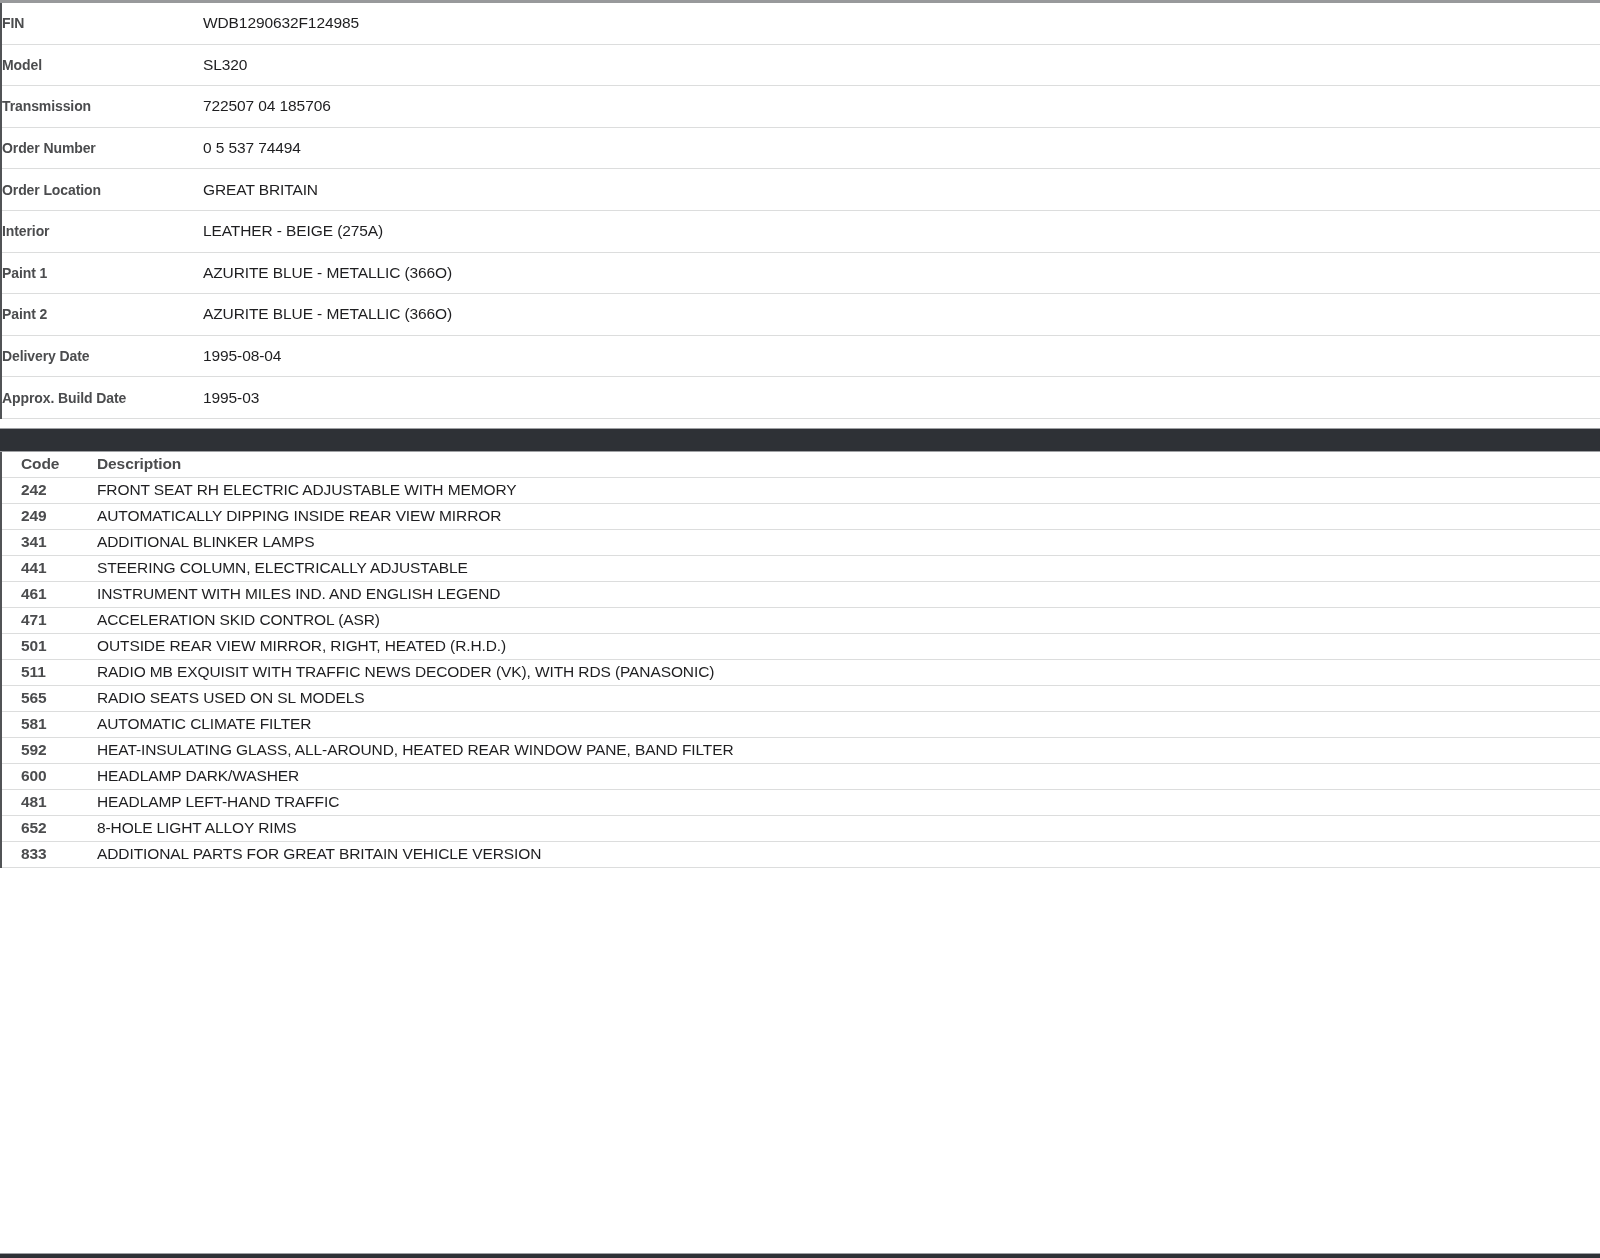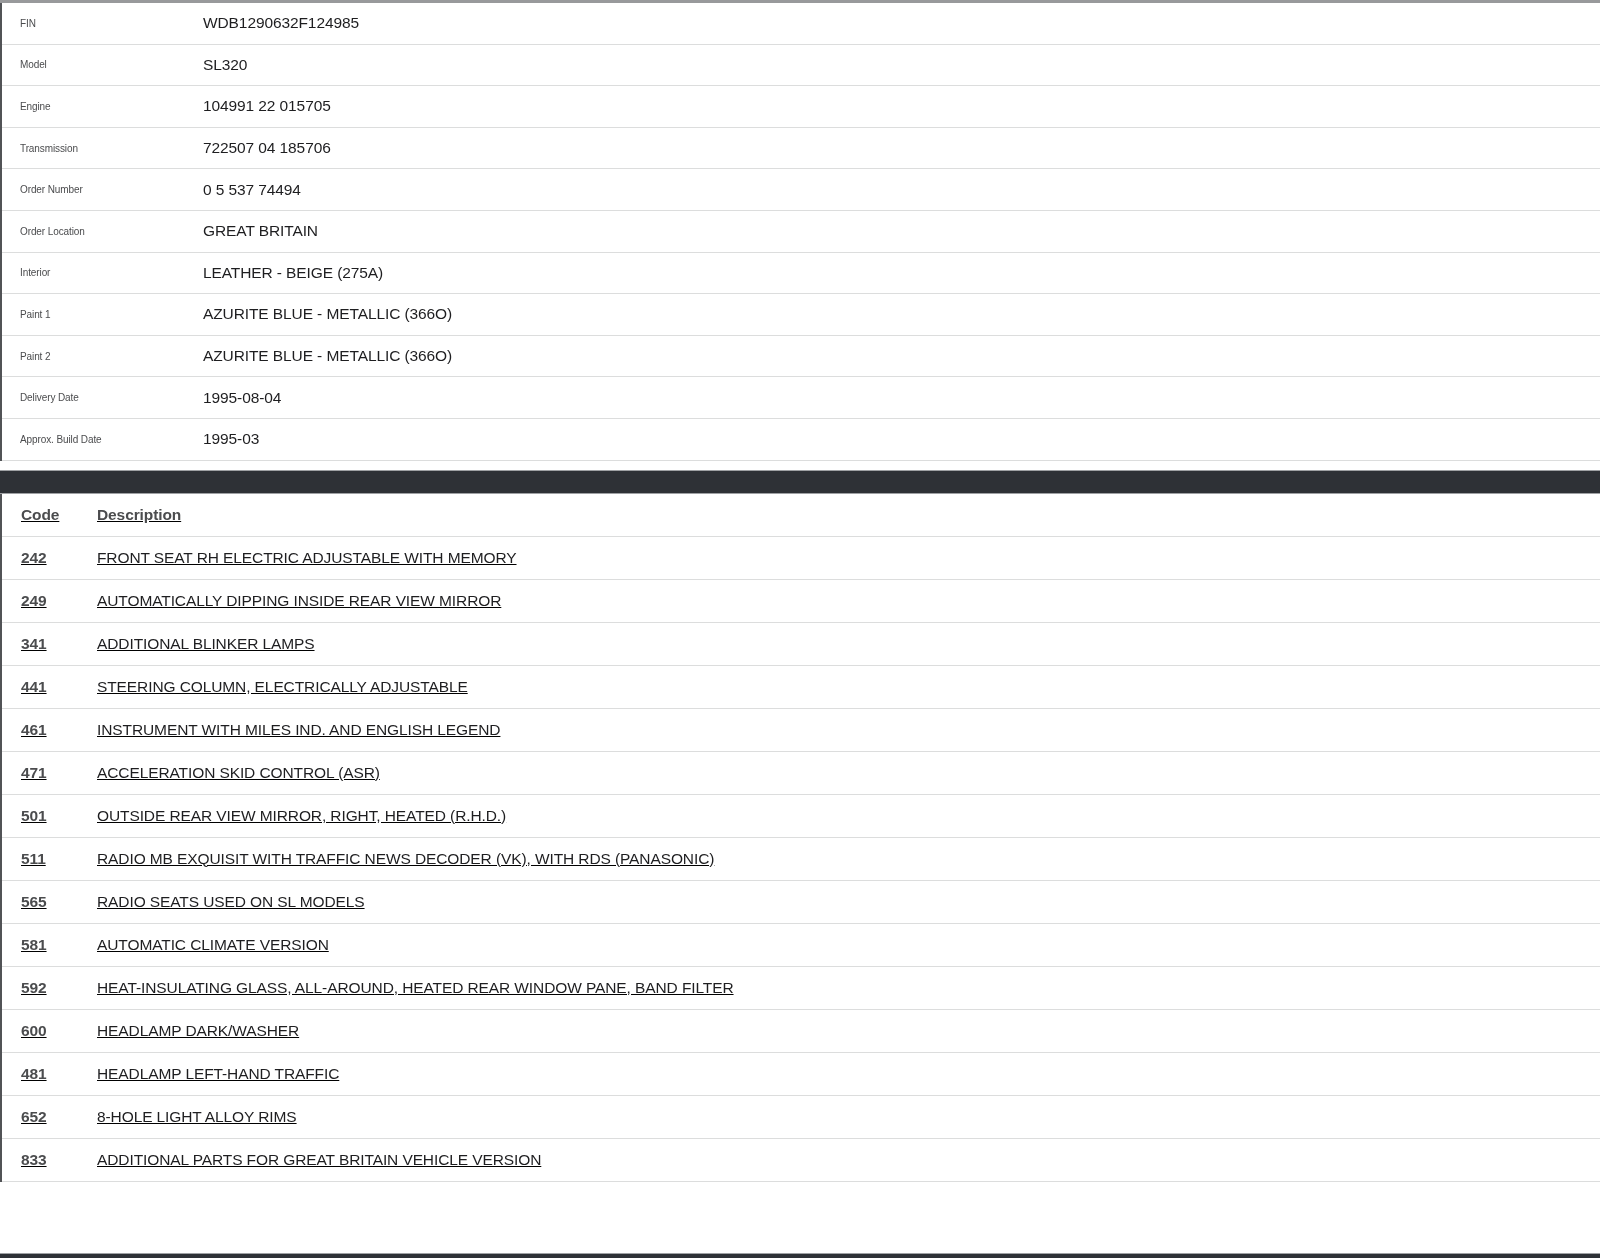--- a/index.html
+++ b/index.html
@@ -27,24 +27,23 @@
     display: flex;
     align-items: center;
     height: 41.6px;
     box-sizing: border-box;
     border-bottom: 1px solid var(--row-separator, #dcdddd);
     background: #ffffff;
   }
   .info-table .cell-label {
     box-sizing: border-box;
     width: 201px;
-    padding-left: 18px;
     flex: 0 0 auto;
-    font-size: 10px;
-    font-weight: 400;
+    font-size: 14px;
+    font-weight: 700;
     color: var(--label-text, #4b4c4e);
   }
   .info-table .cell-value {
     font-size: 15.5px;
     font-weight: 400;
     color: var(--value-text, #1e1e20);
     white-space: nowrap;
   }
 
   
@@ -53,21 +52,21 @@
     height: 22px;
     background: var(--divider-bar, #2e3136);
     border-top: 1px solid var(--divider-edge, #9fa1a4);
     border-bottom: 1px solid var(--divider-edge, #9fa1a4);
   }
 
   
   .options-table {
     border-left: 2px solid var(--outer-border, #515356);
   }
-  .options-table .row { height: 43px; text-decoration: underline; }
+  .options-table .row { height: 26px; }
   .options-table .cell-code {
     box-sizing: border-box;
     width: 95px;
     padding-left: 19px;
     flex: 0 0 auto;
     font-size: 15.5px;
     font-weight: 600;
     color: var(--label-text, #4b4c4e);
   }
   .options-table .cell-desc {
@@ -100,24 +99,20 @@
   <section class="info-table">
     <div class="row">
       <div class="cell-label">FIN</div>
       <div class="cell-value">WDB1290632F124985</div>
     </div>
     <div class="row">
       <div class="cell-label">Model</div>
       <div class="cell-value">SL320</div>
     </div>
     <div class="row">
-      <div class="cell-label">Engine</div>
-      <div class="cell-value">104991 22 015705</div>
-    </div>
-    <div class="row">
       <div class="cell-label">Transmission</div>
       <div class="cell-value">722507 04 185706</div>
     </div>
     <div class="row">
       <div class="cell-label">Order Number</div>
       <div class="cell-value">0 5 537 74494</div>
     </div>
     <div class="row">
       <div class="cell-label">Order Location</div>
       <div class="cell-value">GREAT BRITAIN</div>
@@ -182,21 +177,21 @@
     <div class="row">
       <div class="cell-code">511</div>
       <div class="cell-desc">RADIO MB EXQUISIT WITH TRAFFIC NEWS DECODER (VK), WITH RDS (PANASONIC)</div>
     </div>
     <div class="row">
       <div class="cell-code">565</div>
       <div class="cell-desc">RADIO SEATS USED ON SL MODELS</div>
     </div>
     <div class="row">
       <div class="cell-code">581</div>
-      <div class="cell-desc">AUTOMATIC CLIMATE VERSION</div>
+      <div class="cell-desc">AUTOMATIC CLIMATE FILTER</div>
     </div>
     <div class="row">
       <div class="cell-code">592</div>
       <div class="cell-desc">HEAT-INSULATING GLASS, ALL-AROUND, HEATED REAR WINDOW PANE, BAND FILTER</div>
     </div>
     <div class="row">
       <div class="cell-code">600</div>
       <div class="cell-desc">HEADLAMP DARK/WASHER</div>
     </div>
     <div class="row">

